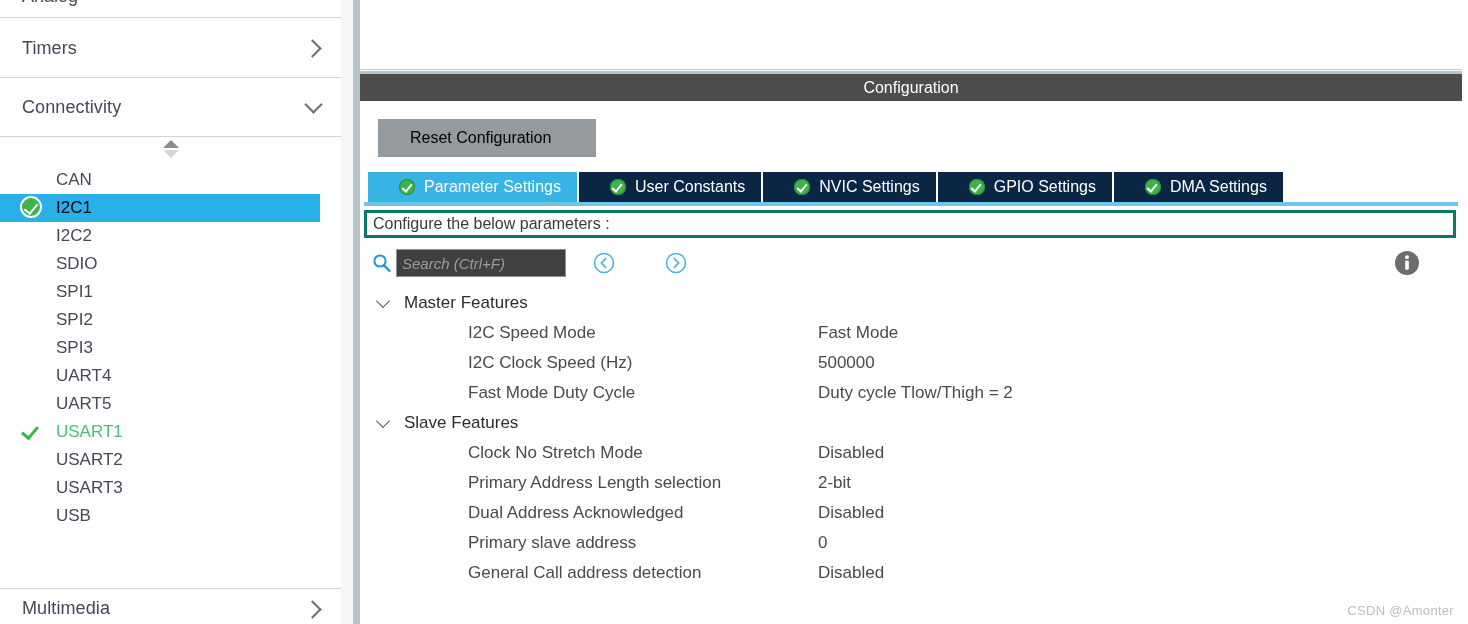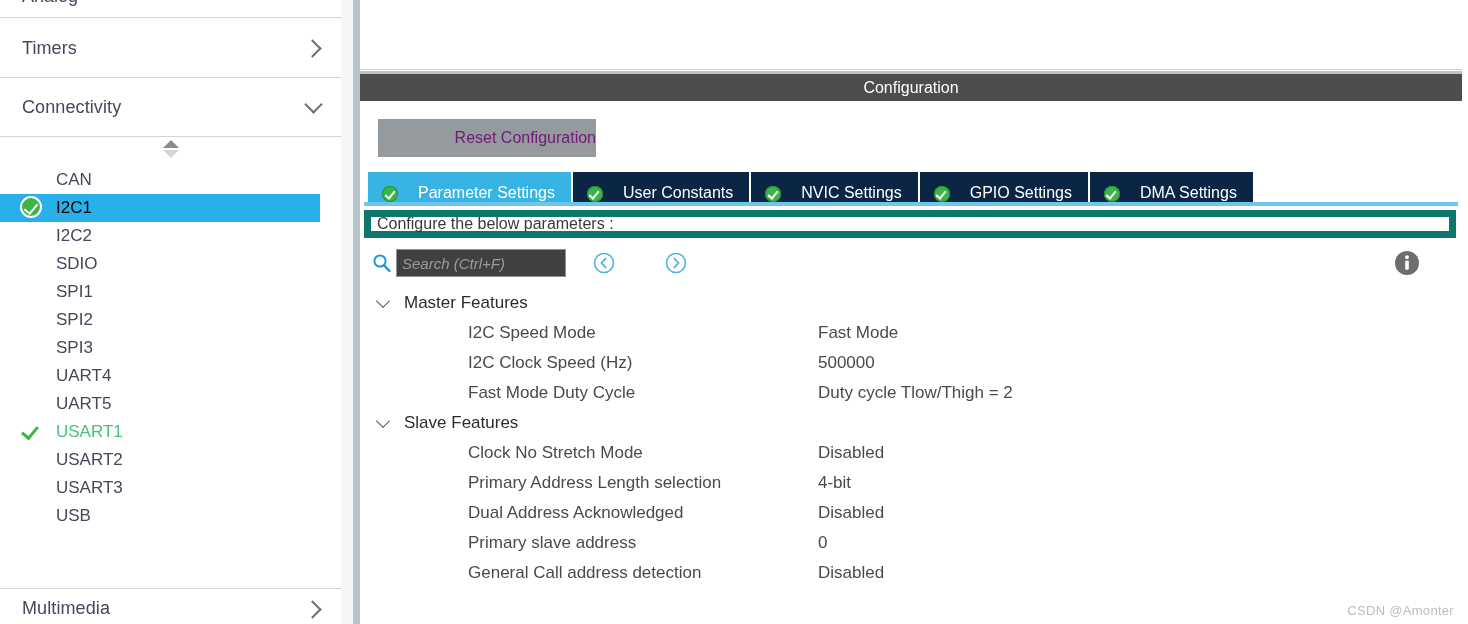--- a/index.html
+++ b/index.html
@@ -200,42 +200,42 @@
     display: flex;
     align-items: center;
     justify-content: center;
   }
 
   #reset-btn {
     position: absolute;
     left: 18px; top: 119px;
     width: 218px; height: 38px;
     background: #959a9e;
-    color: #701a75;
+    color: #000000;
     border: none;
     font-size: 16px;
     font-family: "Liberation Sans", sans-serif;
-    text-align: right;
+    text-align: left;
     padding-left: 32px;
     cursor: pointer;
   }
 
   
   #tabs {
     position: absolute;
     left: 8px; top: 172px;
     height: 30px;
     display: flex;
     align-items: stretch;
   }
   .tab {
     display: flex;
-    align-items: flex-end;
-    gap: 20px;
-    padding: 0 16px 0 14px;
+    align-items: center;
+    gap: 9px;
+    padding: 0 16px 0 31px;
     background: #0b2545;
     color: #ffffff;
     font-size: 16px;
     white-space: nowrap;
     cursor: pointer;
     border-right: 2px solid #ffffff;
   }
   .tab:last-child { border-right: none; }
   .tab.active { background: #37b4e4; }
   .tab-dot {
@@ -261,21 +261,21 @@
     left: 4px; top: 202px;
     width: 1094px; height: 4px;
     background: #6ec7ea;
   }
 
   
   #configure-bar {
     position: absolute;
     left: 4px; top: 210px;
     width: 1092px; height: 28px;
-    border: 7px solid #0f766e;
+    border: 3px solid #0f766e;
     background: #ffffff;
     display: flex;
     align-items: center;
     padding-left: 6px;
     font-size: 16px;
     color: #3a3a3a;
   }
 
   
   #search-row {
@@ -540,21 +540,21 @@
       <div class="grp">
         <span class="tchev"></span>
         <span>Slave Features</span>
       </div>
       <div class="prow">
         <span class="pname">Clock No Stretch Mode</span>
         <span class="pval">Disabled</span>
       </div>
       <div class="prow">
         <span class="pname">Primary Address Length selection</span>
-        <span class="pval">4-bit</span>
+        <span class="pval">2-bit</span>
       </div>
       <div class="prow">
         <span class="pname">Dual Address Acknowledged</span>
         <span class="pval">Disabled</span>
       </div>
       <div class="prow">
         <span class="pname">Primary slave address</span>
         <span class="pval">0</span>
       </div>
       <div class="prow">

